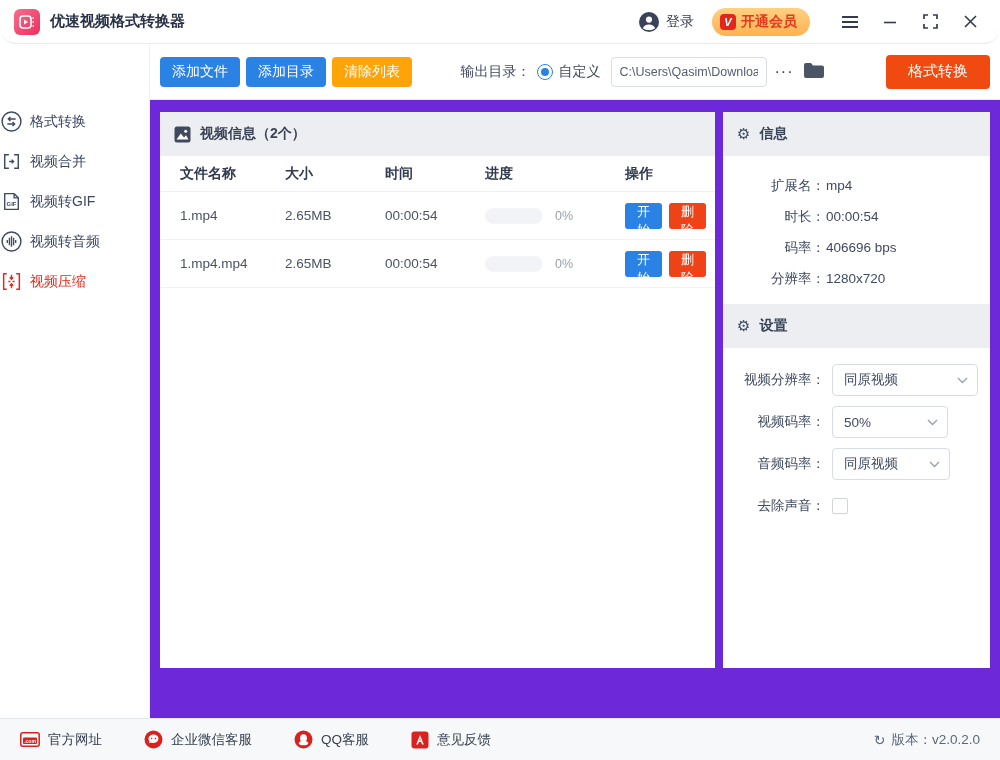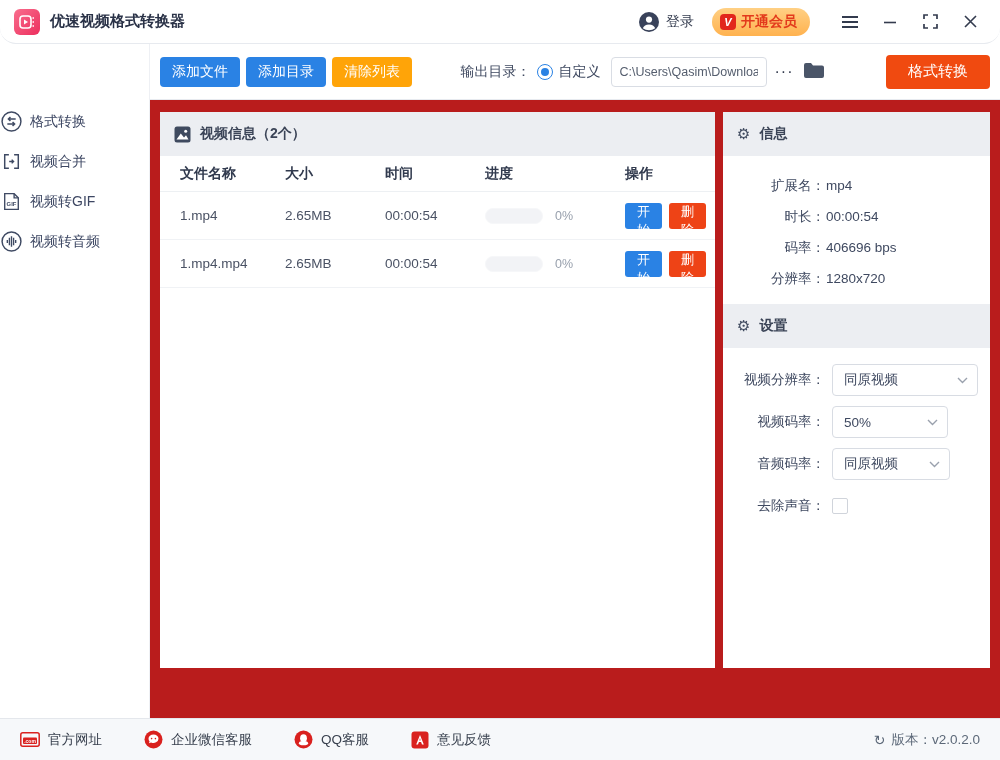--- a/index.html
+++ b/index.html
@@ -79,21 +79,21 @@
     font-size:12.5px; color:#555e6e; padding:0 8px; font-family:inherit;
     white-space:nowrap; overflow:hidden;
   }
   .more-btn { background:none; border:none; font-size:16px; color:#333b4e; cursor:pointer;
               letter-spacing:1px; padding:0 6px; margin-left:2px; font-family:inherit; }
   .folder-btn { background:none; border:none; cursor:pointer; padding:0 4px; margin-right:14px; }
   .start-convert { height:34px; padding:0 22px; background:#f04a10; font-size:15px; margin-left:auto; }
 
   
   .content {
-    flex:1; background:#b91c1c; padding:12px 10px; display:flex; gap:8px;
+    flex:1; background:#6d28d9; padding:12px 10px; display:flex; gap:8px;
     align-items:flex-start; min-height:0;
   }
   .panel { background:#fff; height:556px; }
   .table-panel { flex:1; min-width:0; display:flex; flex-direction:column; }
   .side-panel { width:267px; flex:0 0 267px; }
 
   .panel-head {
     height:44px; background:#eceef2; display:flex; align-items:center; padding:0 14px; gap:9px;
   }
   .panel-head-title { font-size:14px; font-weight:700; color:#3b4457; }
@@ -232,20 +232,30 @@
     </div>
 
     <div class="side-item">
       <svg width="23" height="23" viewBox="0 0 22 22">
         <circle cx="11" cy="11" r="9" fill="none" stroke="currentColor" stroke-width="1.4"></circle>
         <path d="M7 9.5 v3 M9 7.5 v7 M11 6 v10 M13 7.5 v7 M15 9.5 v3" stroke="currentColor" stroke-width="1.3"></path>
       </svg>
       <span class="side-label">视频转音频</span>
     </div>
 
+    <div class="side-item active">
+      <svg width="23" height="23" viewBox="0 0 22 22">
+        <path d="M6.5 3.5 H3.5 V18.5 H6.5" fill="none" stroke="currentColor" stroke-width="1.4"></path>
+        <path d="M15.5 3.5 H18.5 V18.5 H15.5" fill="none" stroke="currentColor" stroke-width="1.4"></path>
+        <path d="M11 4.5 v4 M9.3 7 L11 8.9 L12.7 7" fill="none" stroke="currentColor" stroke-width="1.3"></path>
+        <path d="M8 11 h2 M12 11 h2" stroke="currentColor" stroke-width="1.3"></path>
+        <path d="M11 17.5 v-4 M9.3 15 L11 13.1 L12.7 15" fill="none" stroke="currentColor" stroke-width="1.3"></path>
+      </svg>
+      <span class="side-label">视频压缩</span>
+    </div>
   </div>
 
   <div class="main-col">
 
     <div class="toolbar">
       <button class="btn btn-blue tb-btn">添加文件</button>
       <button class="btn btn-blue tb-btn">添加目录</button>
       <button class="btn btn-orange tb-btn">清除列表</button>
 
       <span class="out-label">输出目录：</span>

